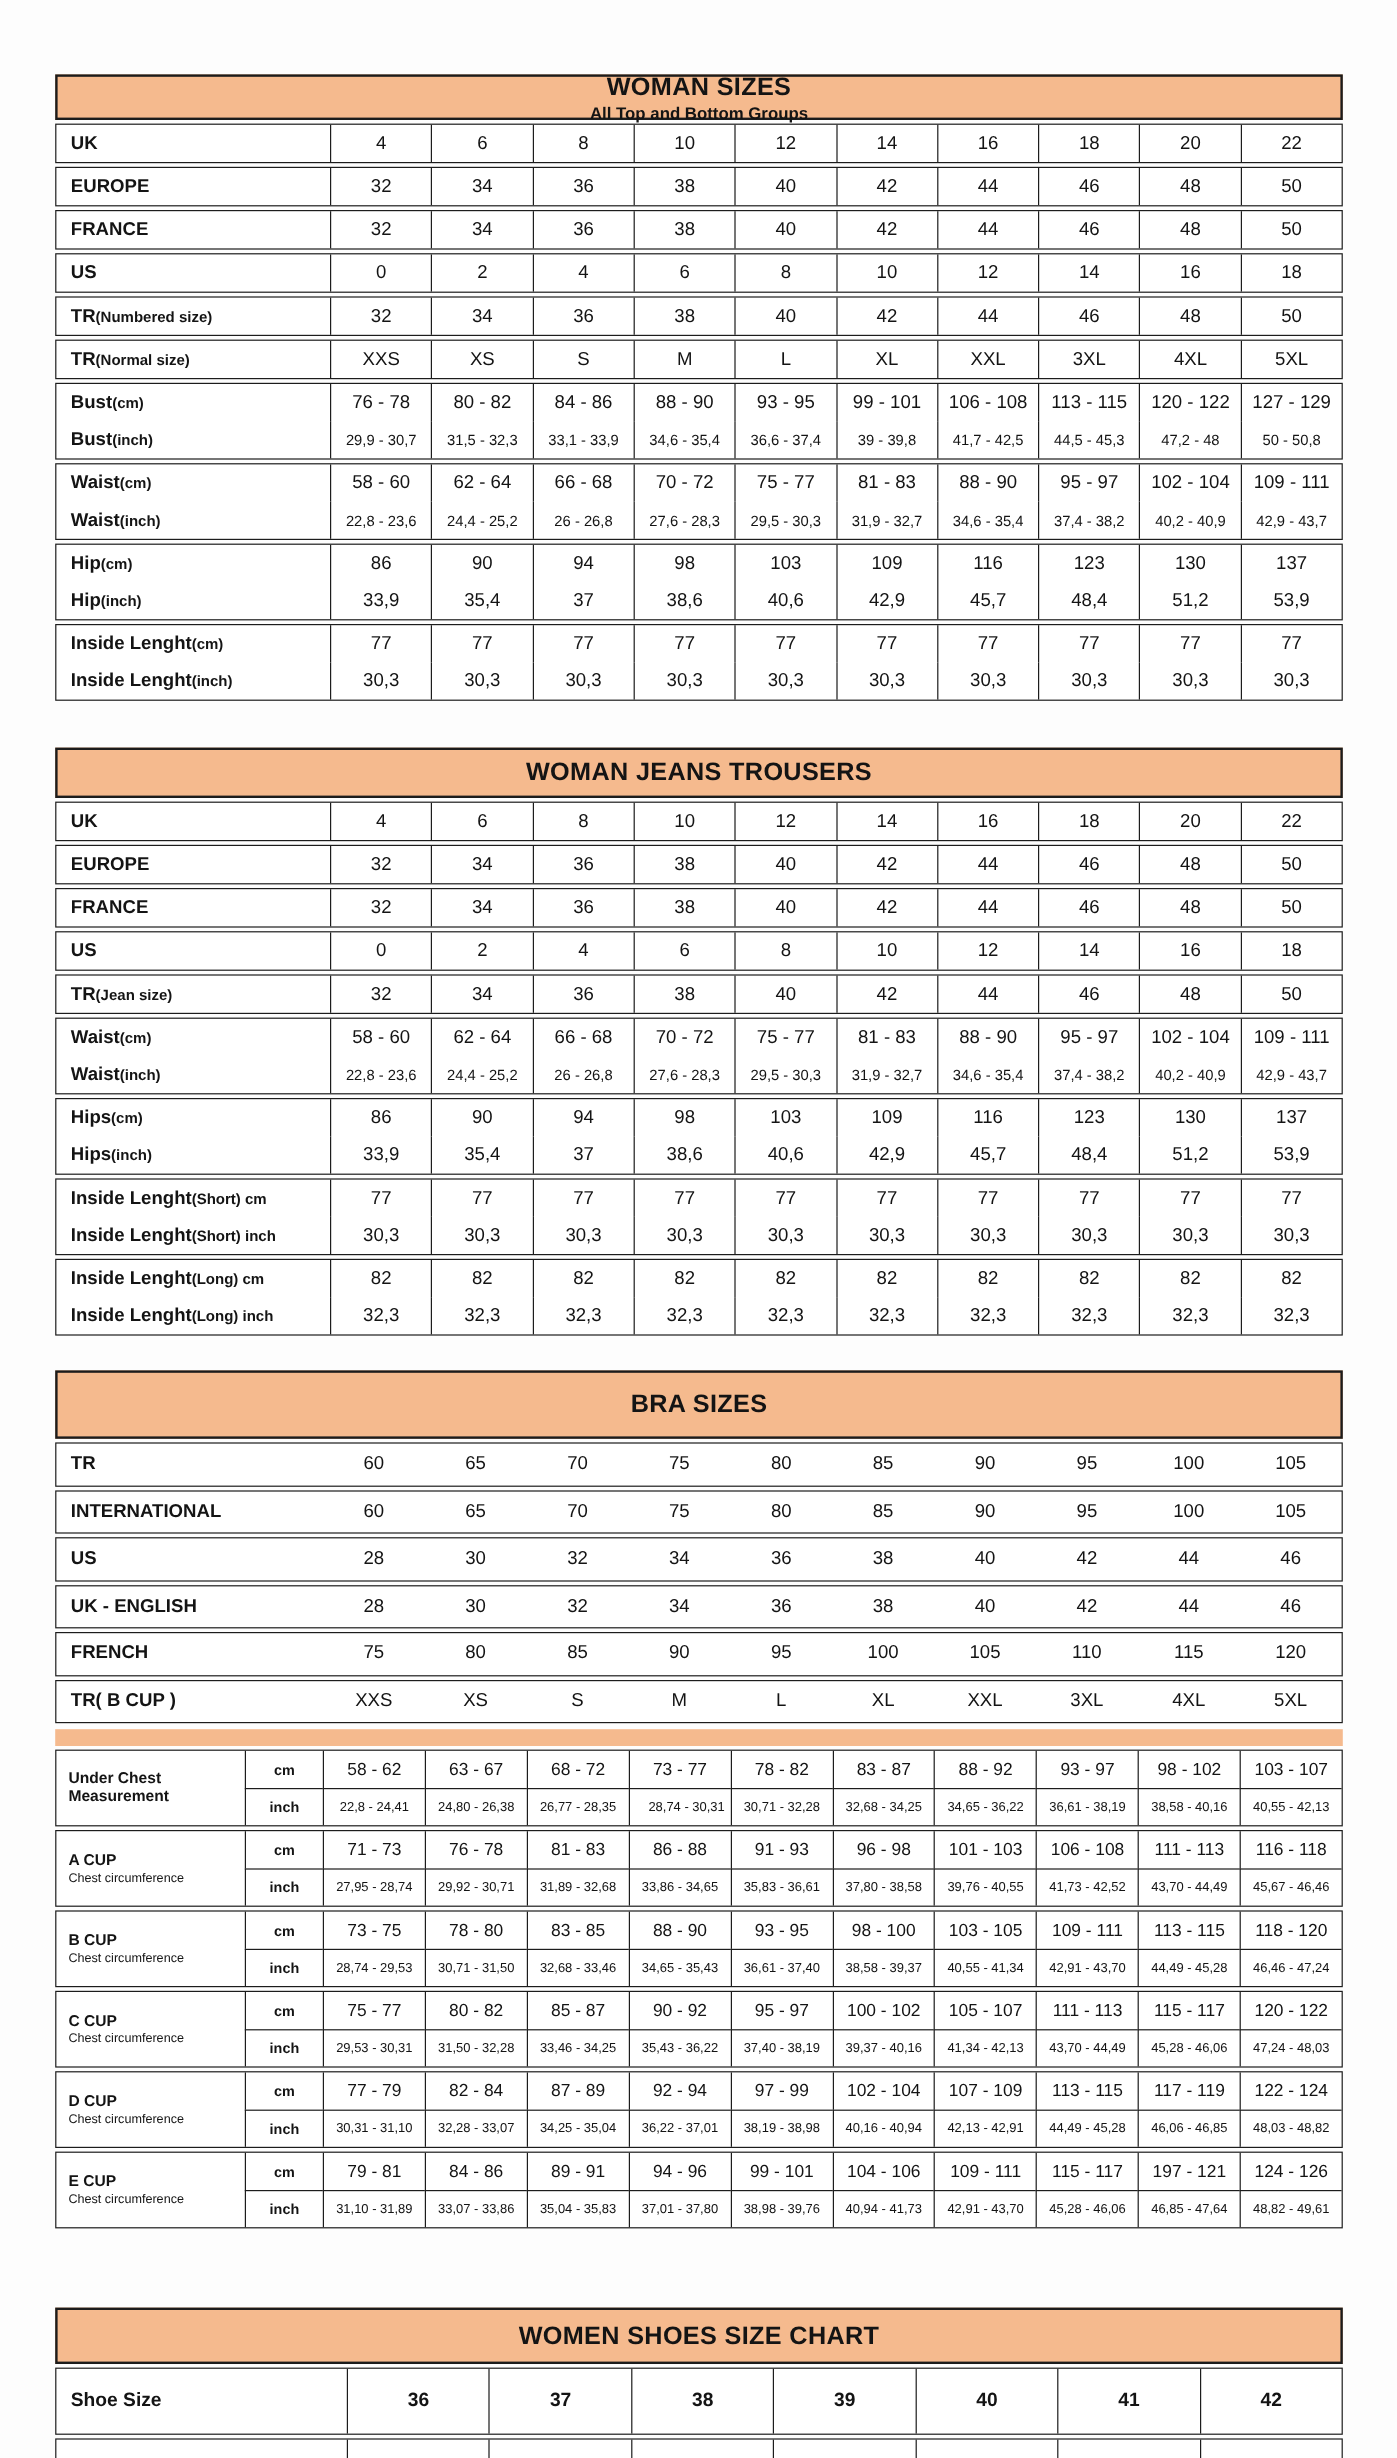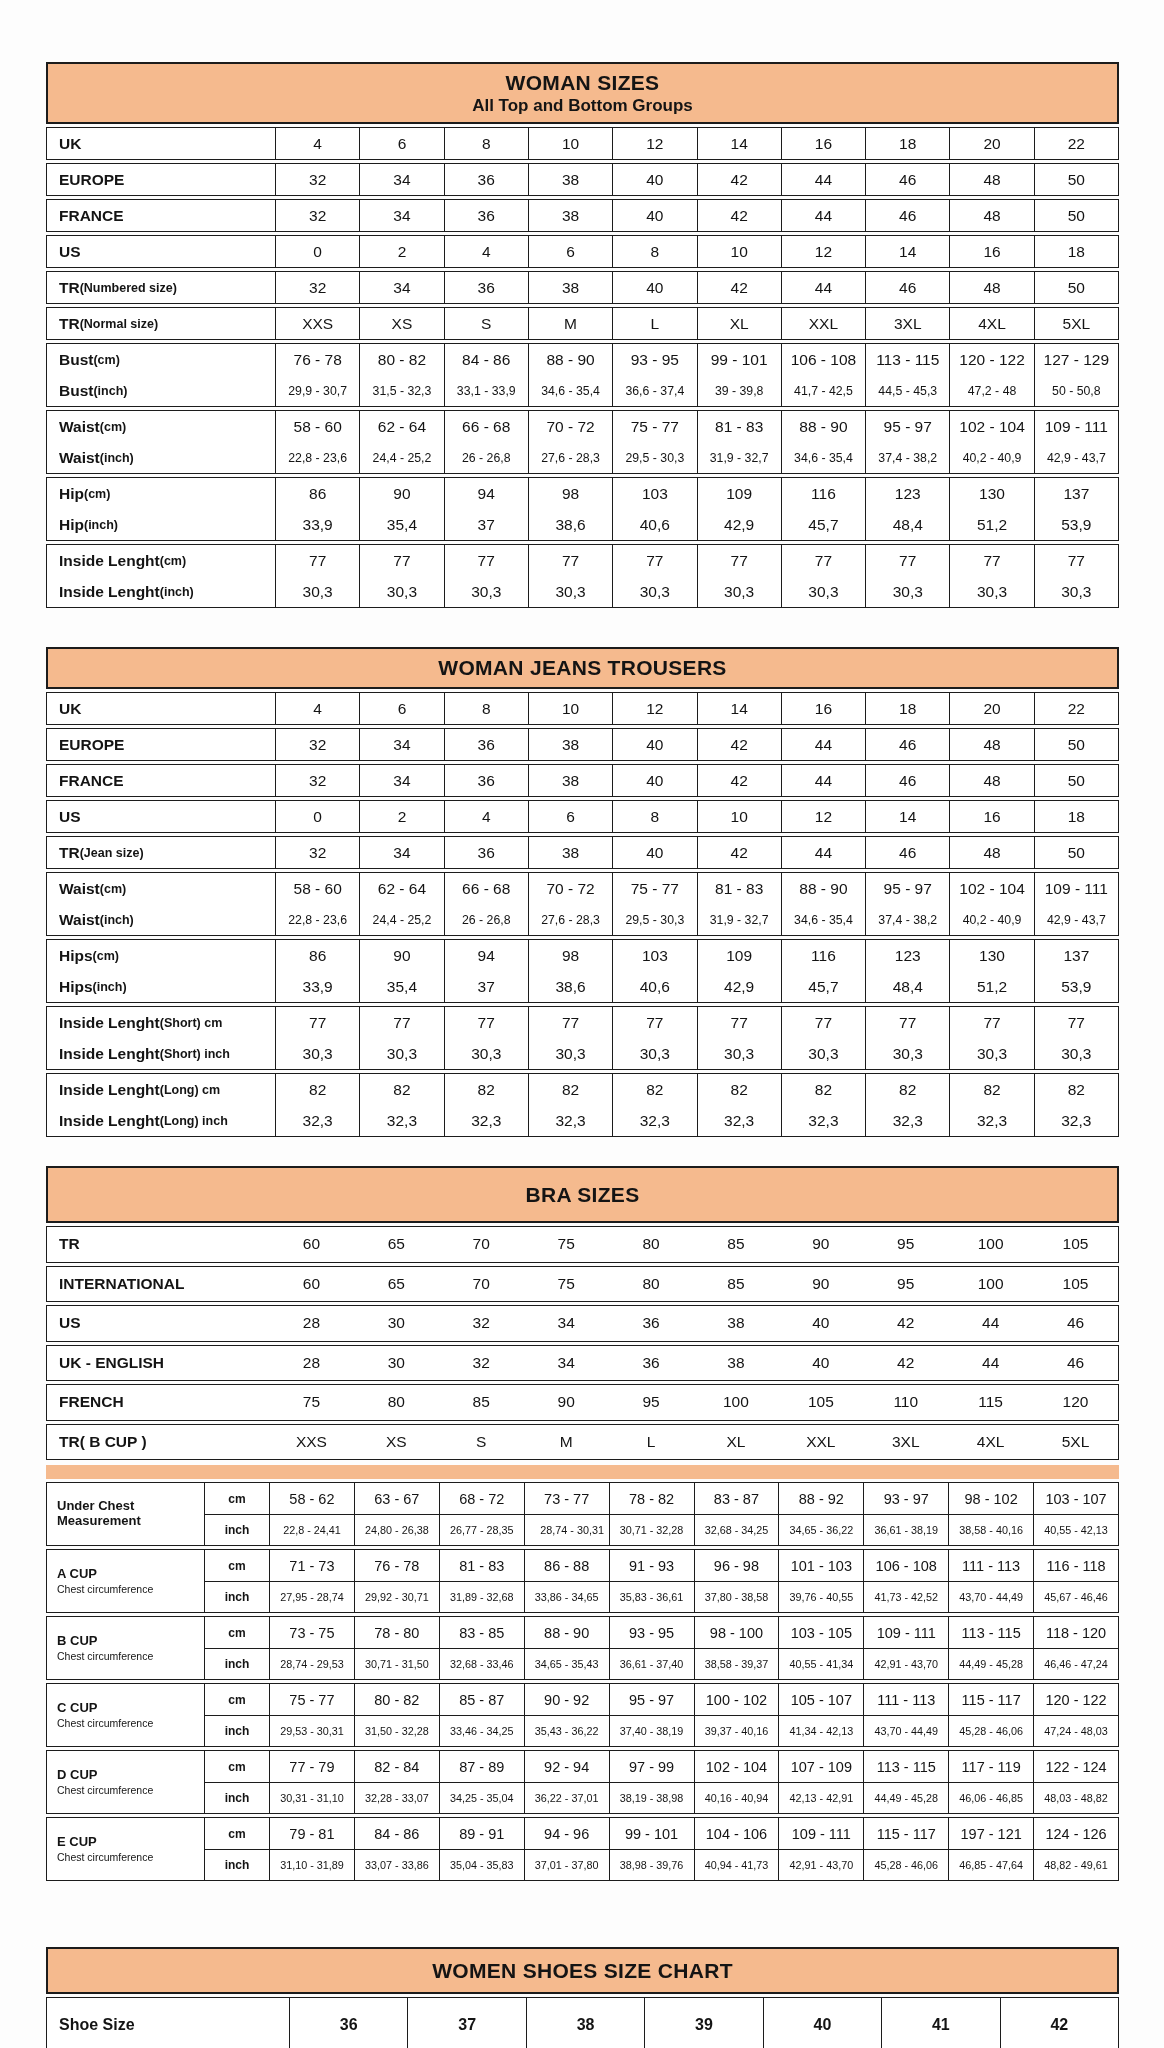--- a/index.html
+++ b/index.html
@@ -3,41 +3,41 @@
 <meta charset="utf-8">
 <style>
   :root { --accent:#f5ba8e; --border:#1c1c1c; }
   html,body { margin:0; padding:0; background:#fdfdfd; }
   body { width:1164px; min-height:2048px; font-family:"Liberation Sans","DejaVu Sans",sans-serif; color:#141414; }
   .page { padding:62px 45px 40px 46px; box-sizing:border-box; }
 
   .size-table { width:1073px; }
   .band { background:var(--accent); border:2px solid var(--border); display:flex; flex-direction:column; justify-content:center; align-items:center; box-sizing:border-box; }
   .band .t { font-weight:bold; font-size:21px; letter-spacing:.3px; }
-  .band .s { font-weight:bold; font-size:17px; margin-top:1px; }
+  .band .s { font-weight:bold; font-size:14px; margin-top:1px; }
 
   .group { border:1.6px solid var(--border); margin-top:3px; background:#fff; box-sizing:border-box; }
   .row { display:grid; align-items:stretch; }
   .cell { display:flex; align-items:center; justify-content:center; font-size:15.5px; padding:0 2px; box-sizing:border-box; }
   .label-cell { justify-content:flex-start; padding-left:12px; font-weight:bold; font-size:15.5px; white-space:nowrap; }
   .single .cell:not(.label-cell), .pair .cell:not(.label-cell) { border-left:1.3px solid var(--border); }
   .plain .cell { border-left:none; }
   .single .row, .pair .row { height:31px; }
   .plain .row { height:34.5px; }
   .row.inch .cell { font-size:12.3px; }
   .row.inch .label-cell { font-size:15.5px; }
 
   [data-name="woman-sizes"] .small-part,
   [data-name="woman-jeans-trousers"] .small-part { font-size:12.5px; }
   [data-name="woman-sizes"]        { --label-w:228px; }
   [data-name="woman-jeans-trousers"]{ --label-w:228px; }
   [data-name="bra-sizes"]          { --label-w:157px; --unit-w:65px; --plain-label-w:222px; }
   [data-name="women-shoes-size-chart"] { --label-w:242px; }
 
-  [data-name="woman-sizes"] .band { height:62px;text-align:right; }
+  [data-name="woman-sizes"] .band { height:38px;text-align:right; }
   [data-name="woman-jeans-trousers"] .band { height:42px; margin-top:0;align-items:center; }
   [data-name="bra-sizes"] .band { height:57px; }
   [data-name="women-shoes-size-chart"] .band { height:47px; }
 
   [data-name="woman-jeans-trousers"] { margin-top:39px; }
   [data-name="bra-sizes"] { margin-top:29px; }
   [data-name="women-shoes-size-chart"] { margin-top:66px; }
 
   
   .cup { display:grid; grid-auto-rows:31px; }

